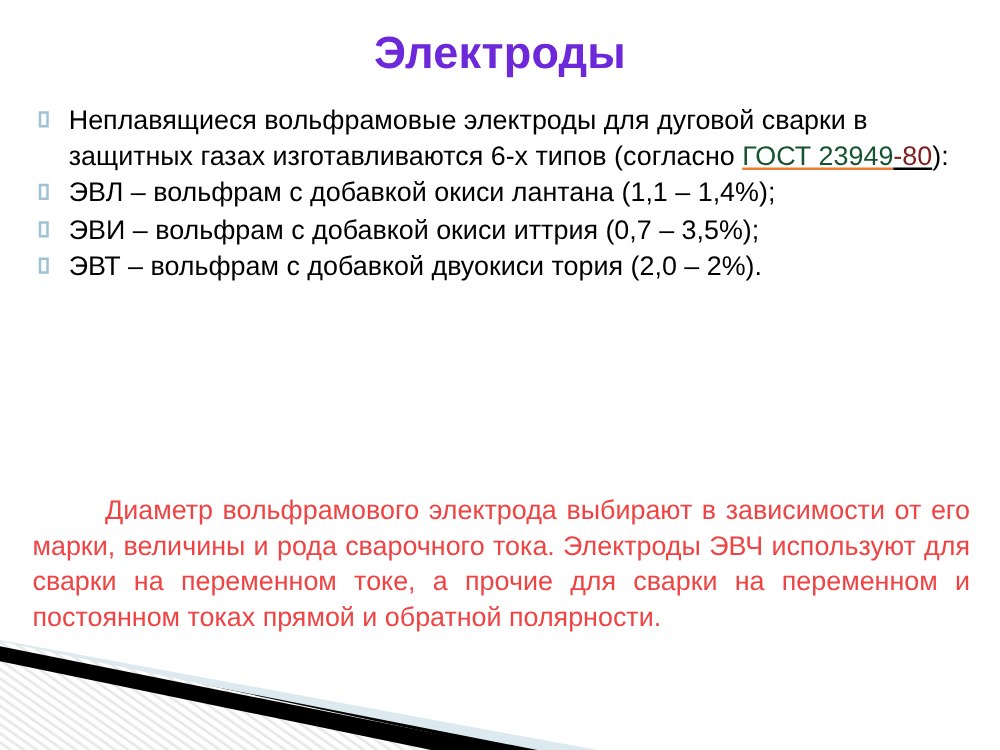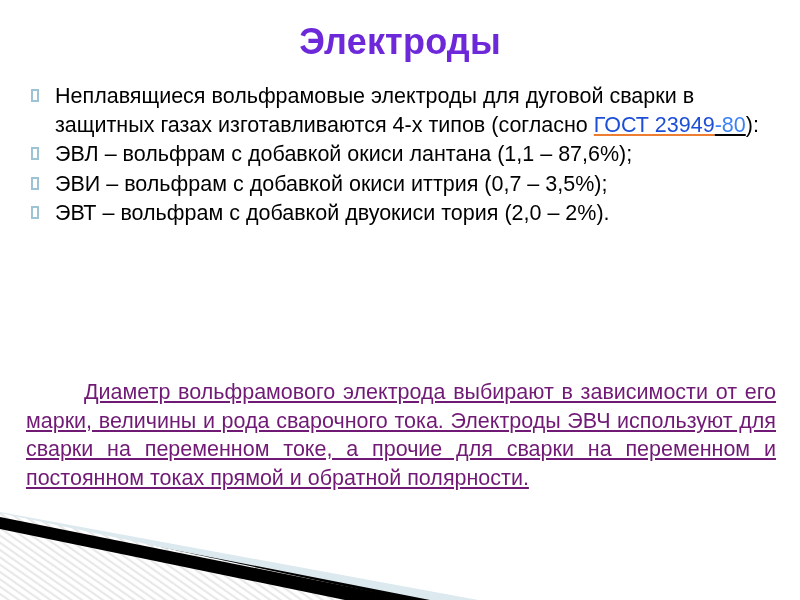--- a/index.html
+++ b/index.html
@@ -68,43 +68,42 @@
     left: 5px;
     top: 7px;
     width: 8px;
     height: 13px;
     border: 2px solid #9dc3d4;
     box-sizing: border-box;
     background: #ffffff;
   }
 
   .link-orange {
-    color: #1d4ed8;
+    color: #14532d;
     text-decoration: underline;
     text-decoration-color: #ED7D31;
   }
   .link-black {
-    color: #3b82f6;
+    color: #7f1d1d;
     text-decoration: underline;
     text-decoration-color: #000000;
   }
 
   
   .closing-paragraph {
     position: absolute;
-    top: 378px;
+    top: 394px;
     left: 26px;
     width: 750px;
     font-size: 21.5px;
     line-height: 28.5px;
-    color: #701a75;
+    color: #ef4444;
     text-align: justify;
     text-indent: 58px;
     text-justify: inter-word;
-    text-decoration: underline;
   }
   .closing-paragraph > span { display: inline; }
 
   
   .deco {
     position: absolute;
     left: 0;
     bottom: 0;
     width: 800px;
     height: 100px;
@@ -116,27 +115,27 @@
 
 <div id="slide">
 
   <div class="slide-title">Электроды</div>
 
   <div class="body-block">
     <ul class="bullets">
 
       <li class="bullet-item">
         <span class="bullet-marker"></span>
-        <span>Неплавящиеся вольфрамовые электроды для дуговой сварки в защитных газах изготавливаются 4-х типов (согласно </span><a href="#" class="link-orange">ГОСТ 23949</a><span class="link-black">-80</span><span>):</span>
+        <span>Неплавящиеся вольфрамовые электроды для дуговой сварки в защитных газах изготавливаются 6-х типов (согласно </span><a href="#" class="link-orange">ГОСТ 23949</a><span class="link-black">-80</span><span>):</span>
       </li>
 
 
       <li class="bullet-item">
         <span class="bullet-marker"></span>
-        <span>ЭВЛ – вольфрам с добавкой окиси лантана (1,1 – 87,6%);</span>
+        <span>ЭВЛ – вольфрам с добавкой окиси лантана (1,1 – 1,4%);</span>
       </li>
 
       <li class="bullet-item">
         <span class="bullet-marker"></span>
         <span>ЭВИ – вольфрам с добавкой окиси иттрия (0,7 – 3,5%);</span>
       </li>
 
       <li class="bullet-item">
         <span class="bullet-marker"></span>
         <span>ЭВТ – вольфрам с добавкой двуокиси тория (2,0 – 2%).</span>

